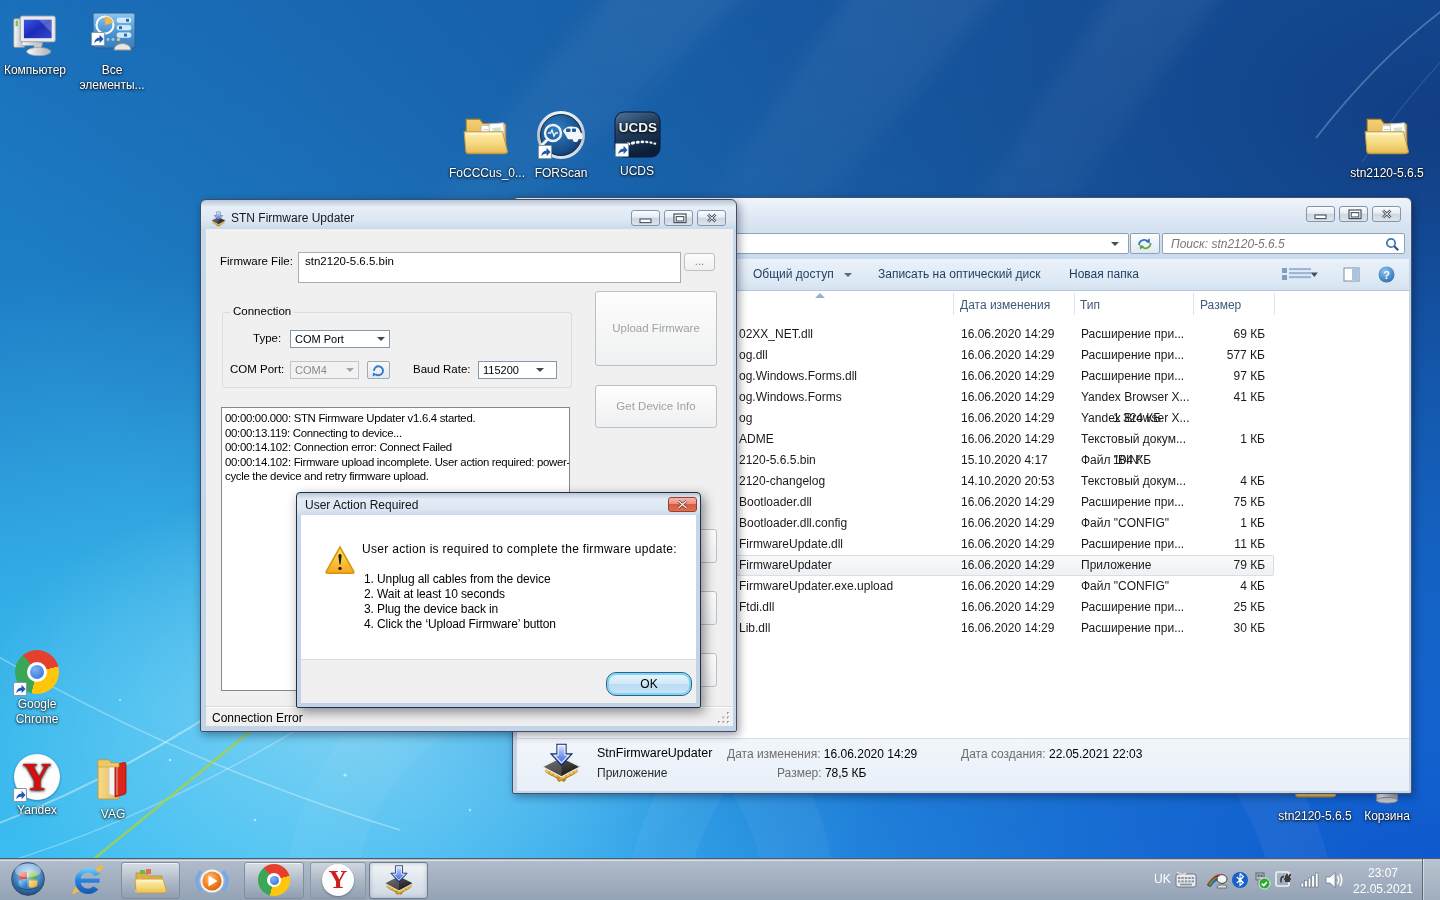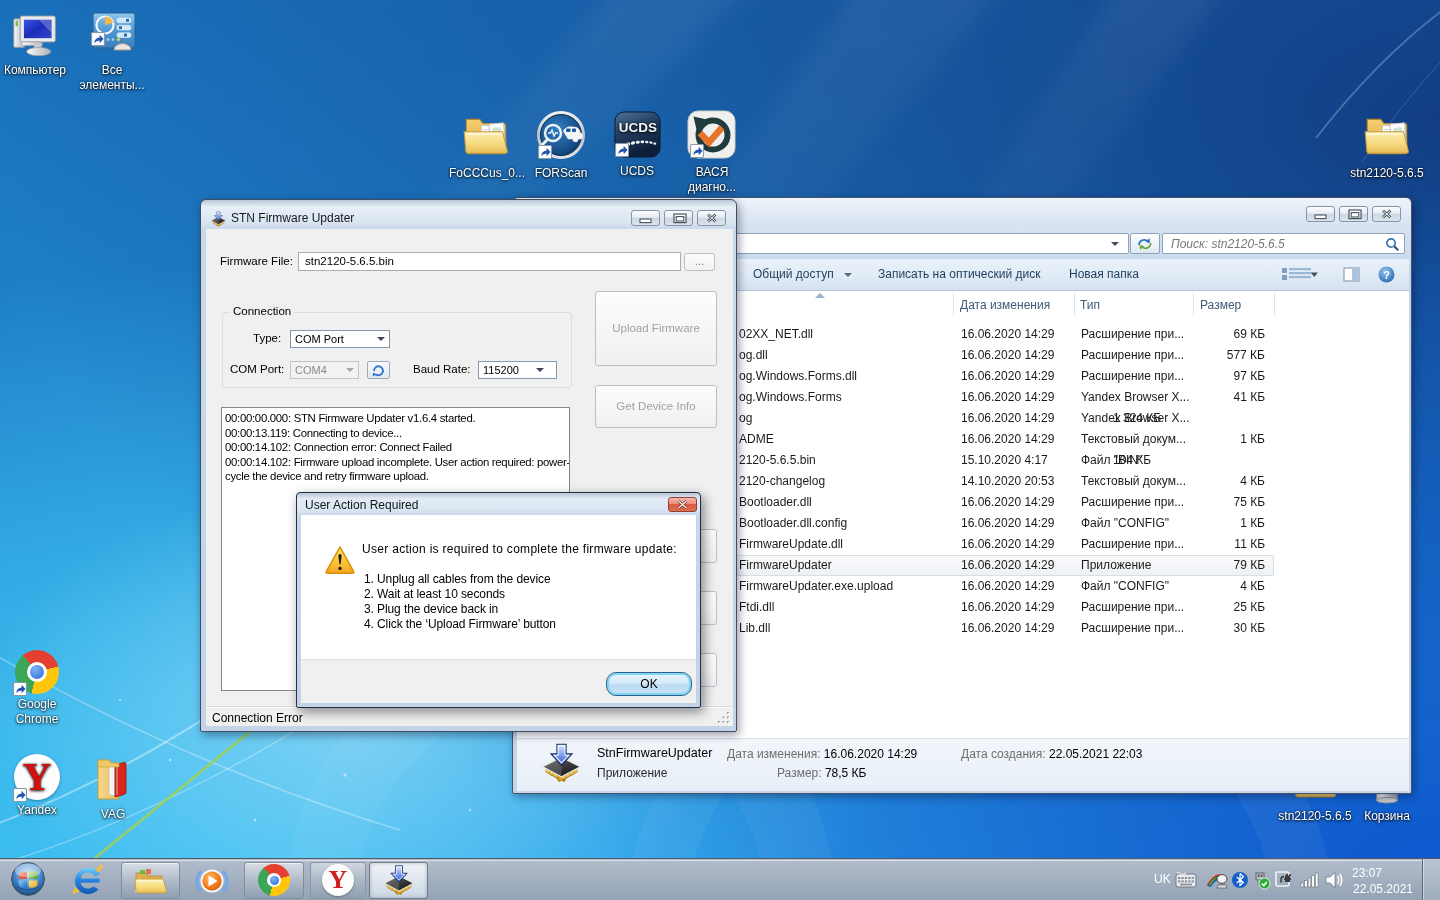--- a/index.html
+++ b/index.html
@@ -259,30 +259,20 @@
       <ellipse cx="24.8" cy="32.2" rx="2" ry="1.5" transform="rotate(-6 24.8 32.2)"></ellipse>
       <ellipse cx="29.4" cy="31.9" rx="1.9" ry="1.4"></ellipse>
       <ellipse cx="33.8" cy="32" rx="1.7" ry="1.3" transform="rotate(6 33.8 32)"></ellipse>
       <ellipse cx="38" cy="32.6" rx="1.6" ry="1.2" transform="rotate(12 38 32.6)"></ellipse>
       <ellipse cx="41.8" cy="33.6" rx="1.5" ry="1.1" transform="rotate(18 41.8 33.6)"></ellipse>
     </g>
     <use href="#scb" x="2" y="33" width="14" height="14"></use>
   </svg>
   <div>UCDS</div>
 </div>
-<div class="dico" style="left:675px;top:110px;width:74px">
-  <svg width="50" height="51" viewBox="0 0 50 51">
-    <rect x="1" y="1" width="47" height="47" rx="10" fill="#f0f0ee" stroke="#cccccb"></rect>
-    <circle cx="26" cy="25" r="14.5" fill="none" stroke="#203c3e" stroke-width="6"></circle>
-    <path d="M6.5,6.5 L24,10.5 L10.5,24 Z" fill="#203c3e"></path>
-    <path d="M13,23 l9,9.5 13,-15" fill="none" stroke="#e8742a" stroke-width="6.5"></path>
-    <use href="#scb" x="3" y="34" width="14" height="14"></use>
-  </svg>
-  <div>ВАСЯ<br>диагно...</div>
-</div>
 <div class="dico" style="left:1349px;top:110px;width:76px">
   <svg width="46" height="52" viewBox="0 0 44 50">
         <use href="#foldico" x="-2" y="0" width="48" height="48"></use>
       </svg>
   <div>stn2120-5.6.5</div>
 </div>
 <div class="dico" style="left:0px;top:648px;width:74px">
   <div style="position:relative;width:48px;height:49px;margin:0 auto">
     <div class="ab" style="left:2px;top:2px;width:44px;height:44px;border-radius:50%;background:conic-gradient(from 20deg,#e5402f 0 55deg,#ffc60b 55deg 175deg,#3aa757 175deg 300deg,#e5402f 300deg)"></div>
     <div class="ab" style="left:14px;top:14px;width:20px;height:20px;border-radius:50%;background:#fff"></div>
@@ -504,21 +494,21 @@
   <svg class="ab" width="100" height="16" viewBox="0 0 100 16" style="left:430px;top:10px">
     <rect x="9" y="9" width="11" height="3.6" fill="#fff" stroke="#47525f" stroke-width="1.1"></rect>
     <rect x="43" y="4" width="12" height="8.6" fill="#fff" stroke="#47525f" stroke-width="1.2"></rect>
     <rect x="45.2" y="6.6" width="7.6" height="4.4" fill="#fff" stroke="#47525f" stroke-width="1.1"></rect>
     <path d="M77,4.5 l7.5,7 M84.5,4.5 l-7.5,7" stroke="#47525f" stroke-width="2.6"></path>
     <path d="M77,4.5 l7.5,7 M84.5,4.5 l-7.5,7" stroke="#fff" stroke-width="1"></path>
   </svg>
 
   <div class="ab" style="left:5px;top:29px;width:527px;height:497px;background:#f0f0f0;font-size:11.5px">
     <div class="tl" style="left:14px;top:26px">Firmware File:</div>
-    <div class="ab" style="left:92px;top:23px;width:383px;height:19px;background:#fff;border:1px solid #abadb3;box-sizing:border-box;line-height:17px;padding-left:6px">stn2120-5.6.5.bin</div>
+    <div class="ab" style="left:92px;top:23px;width:383px;height:31px;background:#fff;border:1px solid #abadb3;box-sizing:border-box;line-height:17px;padding-left:6px">stn2120-5.6.5.bin</div>
     <div class="btn" style="left:478px;top:24px;width:31px;height:18px;line-height:14px;color:#838383">...</div>
 
     <div class="ab" style="left:16px;top:83px;width:350px;height:76px;border:1px solid #dcdcdc;border-radius:3px;box-sizing:border-box"></div>
     <div class="tl" style="left:24px;top:76px;background:#f0f0f0;padding:0 3px">Connection</div>
     <div class="tl" style="left:47px;top:103px">Type:</div>
     <div class="combo" style="left:84px;top:101px;width:100px">COM Port<span class="tarr" style="left:86px;top:6px"></span></div>
     <div class="tl" style="left:24px;top:134px">COM Port:</div>
     <div class="combo" style="left:84px;top:132px;width:69px;background:#f2f2f2;border-color:#bfc5cb;color:#8b8b8b">COM4<span class="tarr" style="left:55px;top:6px;border-top-color:#a0a6ad"></span></div>
     <div class="ab" style="left:161px;top:132px;width:23px;height:18px;border:1px solid #9dabb8;border-radius:2px;background:linear-gradient(#f7f9fb,#e3e9ef);box-sizing:border-box">
       <svg width="15" height="14" viewBox="0 0 15 14" style="position:absolute;left:3px;top:1px">
@@ -745,21 +735,21 @@
           <rect x="7.2" y="7" width="2.6" height="9"></rect>
           <rect x="10.8" y="4.5" width="2.6" height="11.5"></rect>
           <rect x="14.4" y="2" width="2.6" height="14"></rect>
     </g>
 
     <g transform="translate(150,2)">
       <path d="M1,6 l4,0 5,-4.5 0,15 -5,-4.5 -4,0 z" fill="#fcfcfc" stroke="#5a636e" stroke-width="0.6"></path>
       <path d="M12.5,5 q2.5,4 0,8 M15,3 q3.5,6 0,12" stroke="#fcfcfc" stroke-width="1.5" fill="none"></path>
     </g>
   </svg>
-  <div class="ab" style="left:1352px;top:7px;width:62px;color:#fff;font-size:12px">23:07</div>
+  <div class="ab" style="left:1352px;top:7px;width:62px;text-align:center;color:#fff;font-size:12px">23:07</div>
   <div class="ab" style="left:1348px;top:23px;width:70px;text-align:center;color:#fff;font-size:12px">22.05.2021</div>
 
   <div class="ab" style="left:1422px;top:0;width:1px;height:42px;background:#5c6775"></div>
   <div class="ab" style="left:1423px;top:0;width:1px;height:42px;background:rgba(255,255,255,.5)"></div>
   <div class="ab" style="left:1424px;top:0;width:16px;height:42px;background:linear-gradient(#bac4d1,#9fadbd)"></div>
 </div>
 
 </div>
 
 </body></html>

